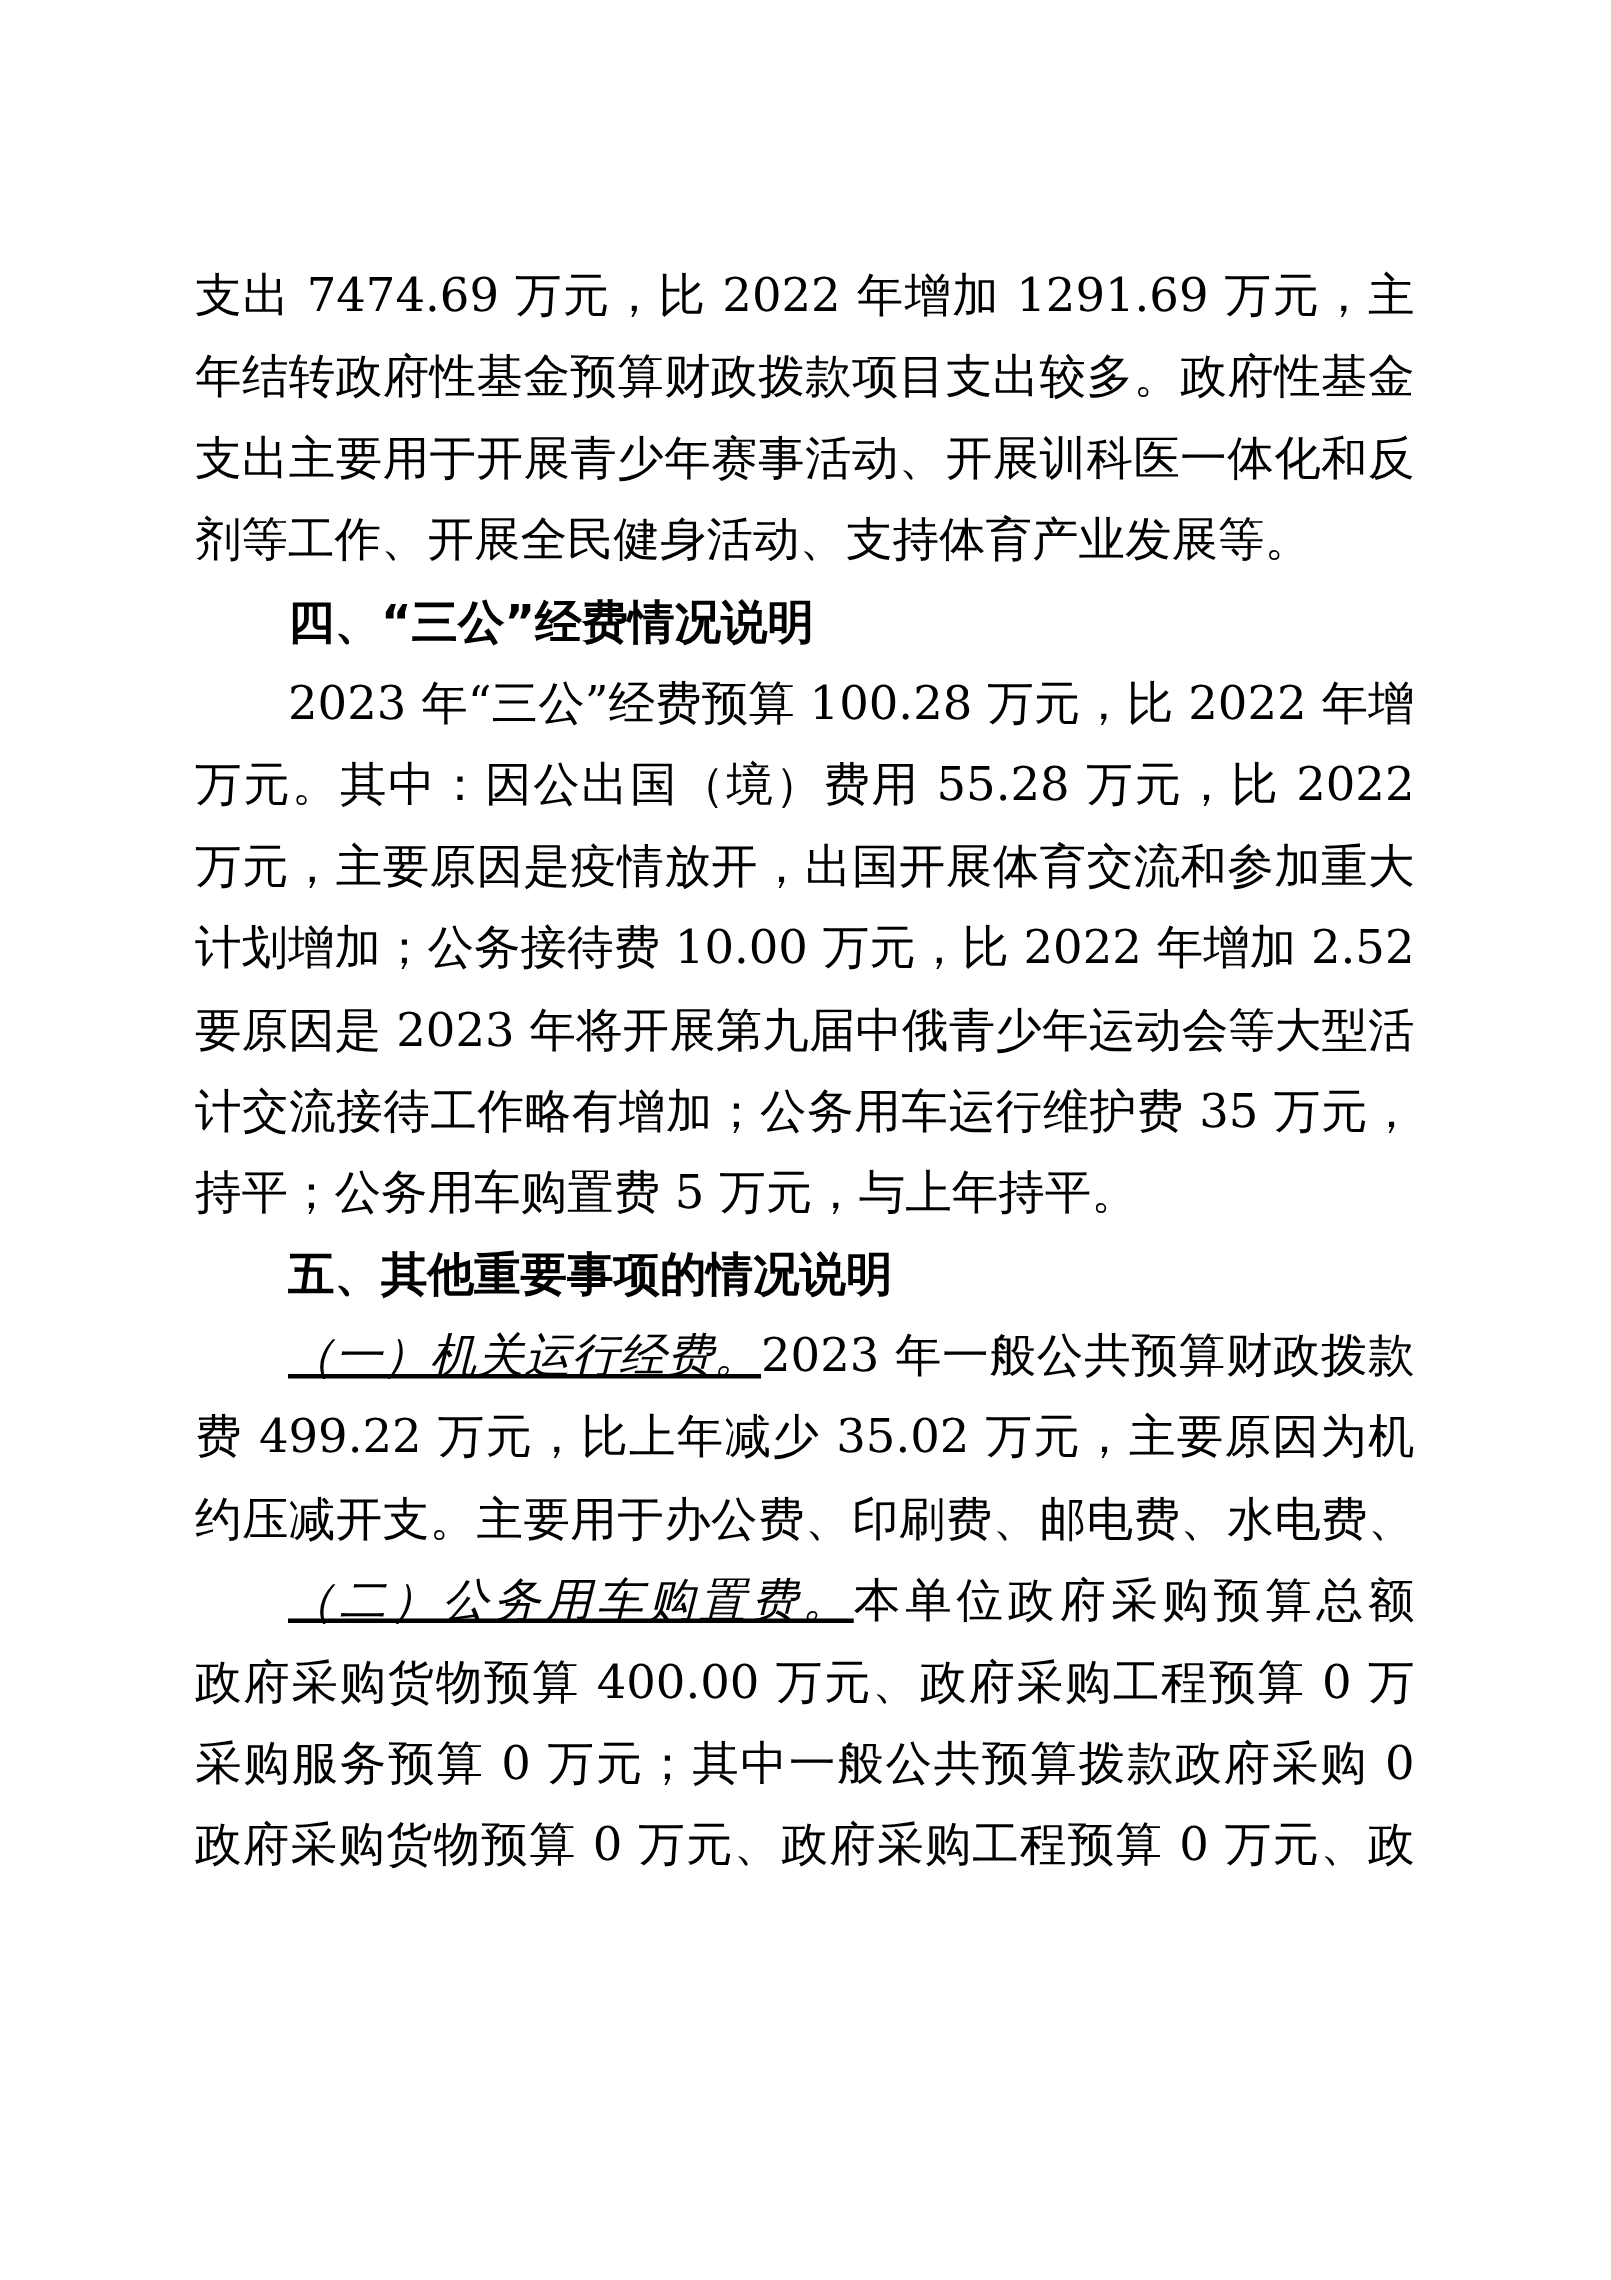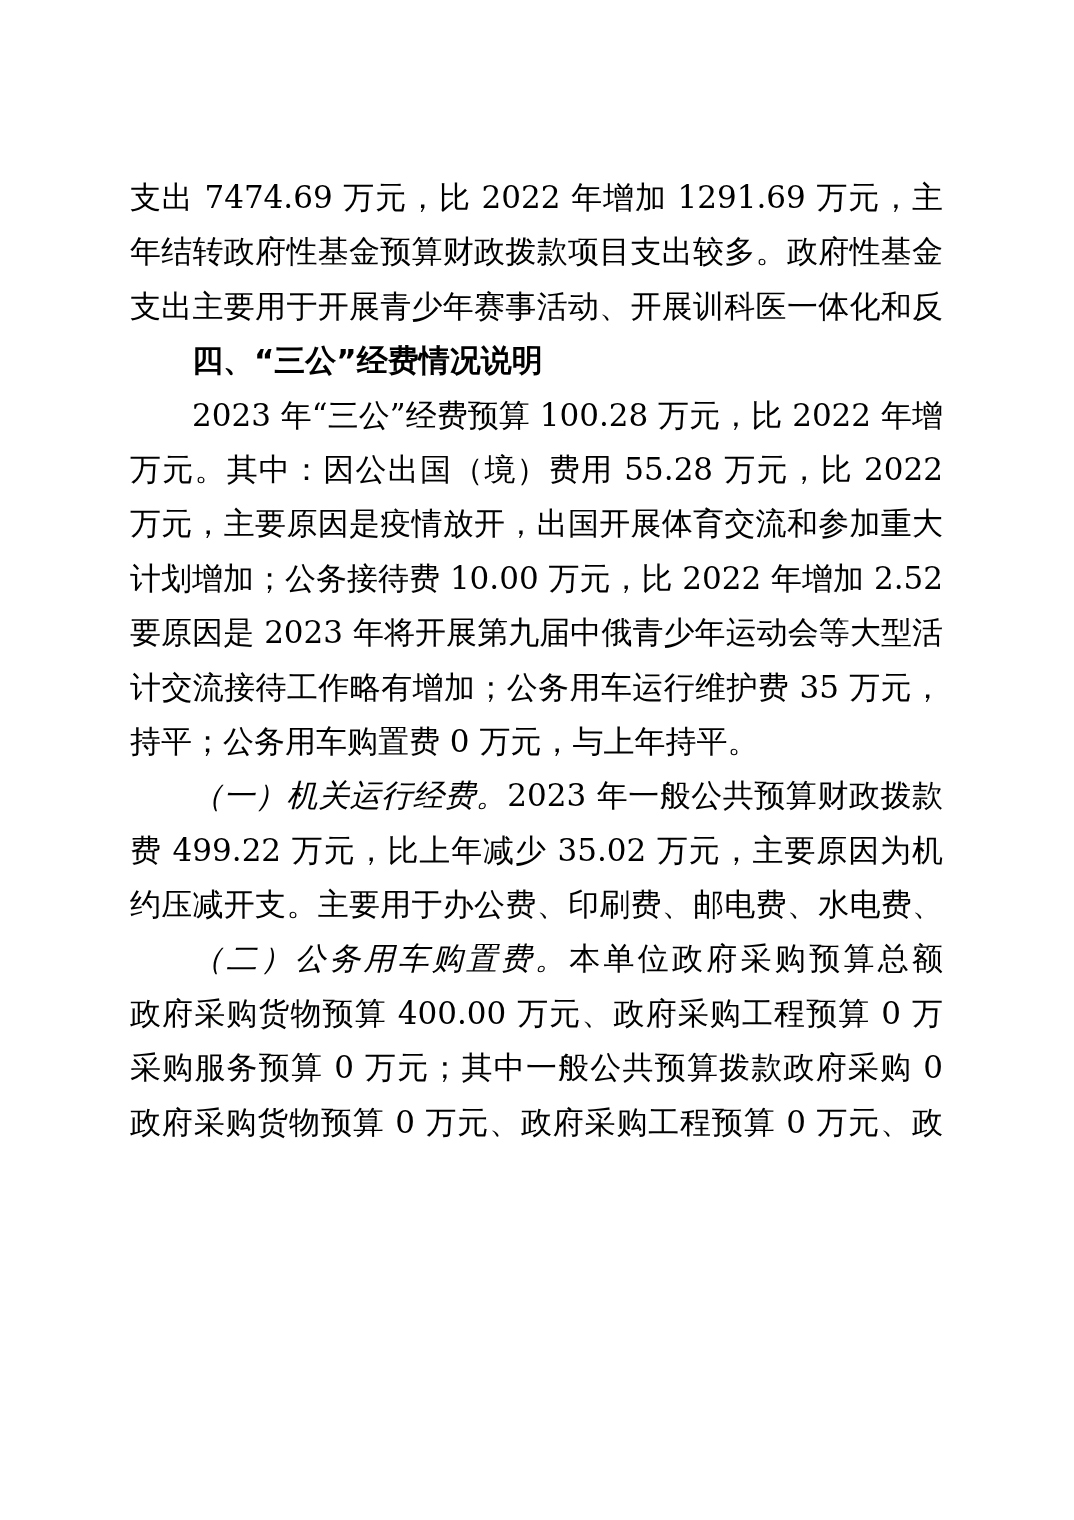--- a/index.html
+++ b/index.html
@@ -46,42 +46,45 @@
     font-weight: 700;
     text-align: right;
     text-align-last: left;
     text-indent: 62px;
     height: 54.4px;
     overflow: hidden;
   }
   
   .lead {
     font-style: italic;
+    text-decoration: underline;
   }
 </style>
 </head>
 <body>
 
 <div class="page">
   <div class="content">
 
     <div class="line">支出 7474.69 万元，比 2022 年增加 1291.69 万元，主要原因是上</div>
     <div class="line">年结转政府性基金预算财政拨款项目支出较多。政府性基金预算</div>
     <div class="line">支出主要用于开展青少年赛事活动、开展训科医一体化和反兴奋</div>
+    <div class="line last">剂等工作、开展全民健身活动、支持体育产业发展等。</div>
 
     <div class="heading">四、“三公”经费情况说明</div>
 
     <div class="line indent">2023 年“三公”经费预算 100.28 万元，比 2022 年增加 4.80</div>
     <div class="line">万元。其中：因公出国（境）费用 55.28 万元，比 2022 年增加 2.28</div>
     <div class="line">万元，主要原因是疫情放开，出国开展体育交流和参加重大赛事</div>
     <div class="line">计划增加；公务接待费 10.00 万元，比 2022 年增加 2.52 万元，主</div>
     <div class="line">要原因是 2023 年将开展第九届中俄青少年运动会等大型活动，预</div>
     <div class="line">计交流接待工作略有增加；公务用车运行维护费 35 万元，与上年</div>
-    <div class="line last">持平；公务用车购置费 0 万元，与上年持平。</div>
+    <div class="line last">持平；公务用车购置费 5 万元，与上年持平。</div>
 
+    <div class="heading">五、其他重要事项的情况说明</div>
 
     <div class="line indent"><span class="lead">（一）机关运行经费。</span><span>2023 年一般公共预算财政拨款运行经</span></div>
     <div class="line">费 499.22 万元，比上年减少 35.02 万元，主要原因为机关厉行节</div>
     <div class="line">约压减开支。主要用于办公费、印刷费、邮电费、水电费、物管</div>
 
     <div class="line indent"><span class="lead">（二）公务用车购置费。</span><span>本单位政府采购预算总额 400.00 万元：</span></div>
     <div class="line">政府采购货物预算 400.00 万元、政府采购工程预算 0 万元、政府</div>
     <div class="line">采购服务预算 0 万元；其中一般公共预算拨款政府采购 0 万元：</div>
     <div class="line">政府采购货物预算 0 万元、政府采购工程预算 0 万元、政府采购</div>
 

